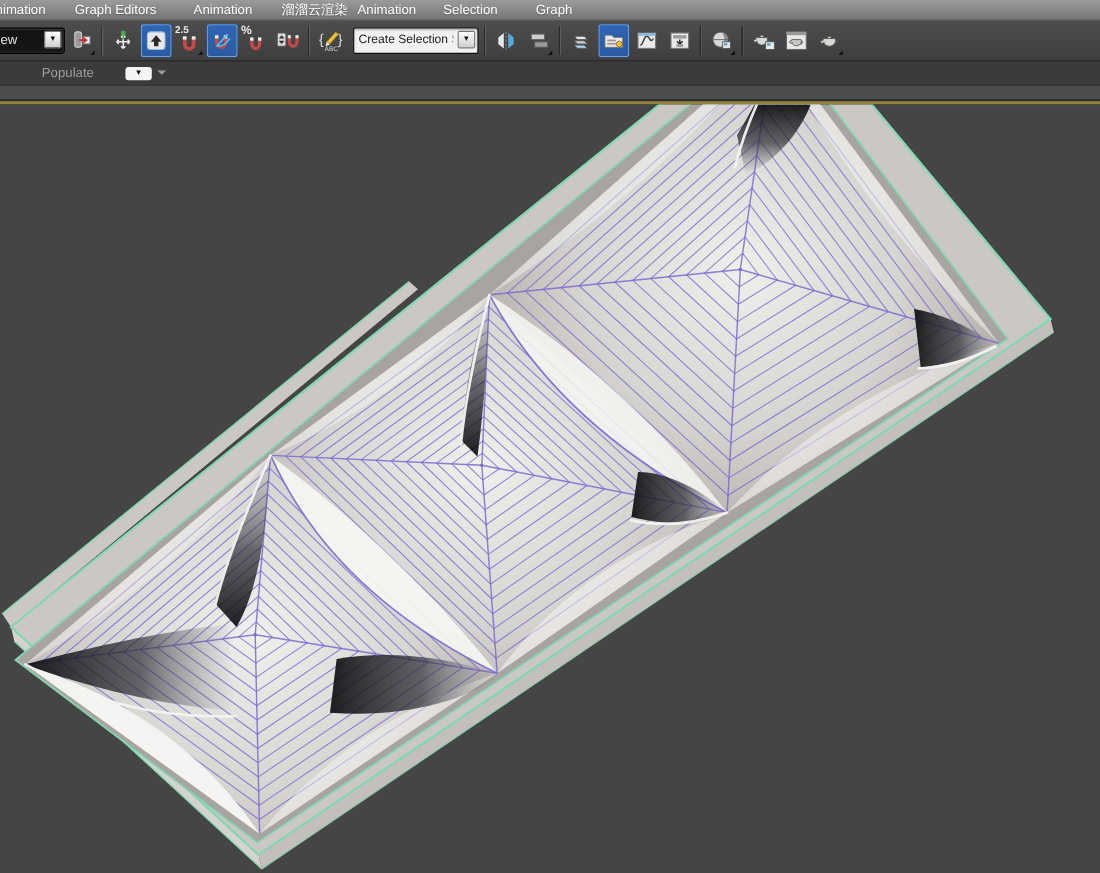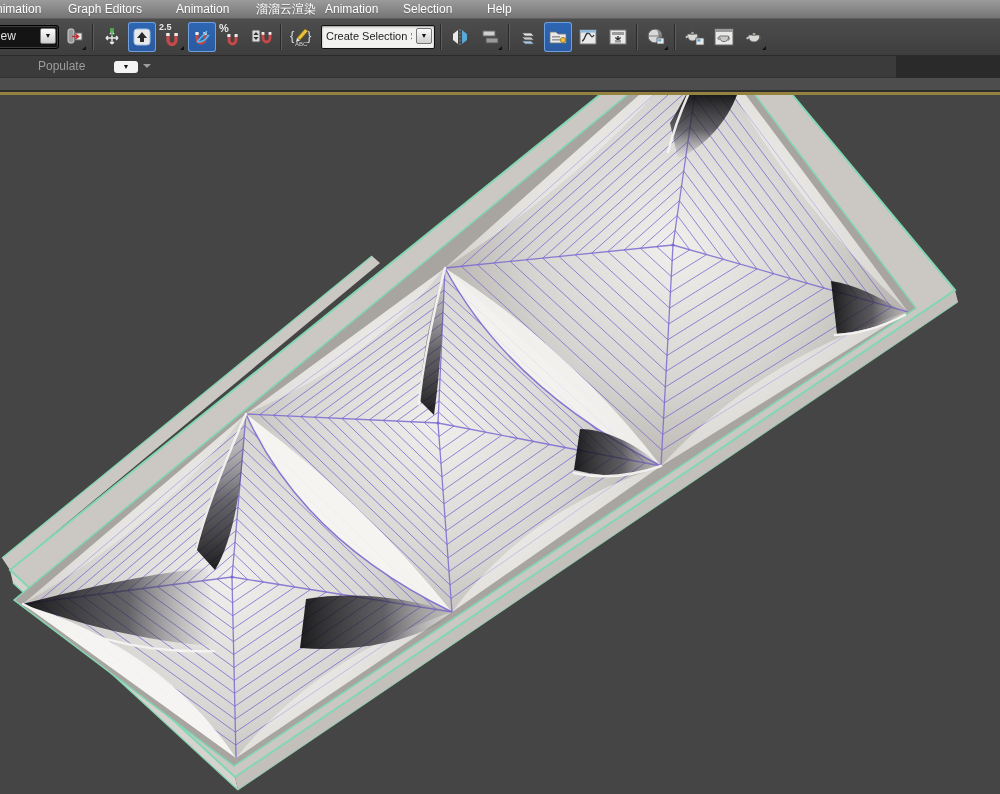--- a/index.html
+++ b/index.html
@@ -36,21 +36,21 @@
   .dd-btn{position:absolute;right:2px;top:2px;width:16px;height:16px;border-radius:2px;
     background:linear-gradient(#fdfdfd,#cfcfcf);border:1px solid #777;box-sizing:border-box;
     font-size:7px;color:#111;text-align:center;line-height:14px;}
   .selfield{position:relative;width:112px;height:22px;margin:0 2px;flex:0 0 auto;
     background:#f2f2f0;border:1px solid #111;border-radius:2px;
     box-shadow:inset 0 1px 2px #999;}
   .selfield .val{position:absolute;left:4px;top:4px;font-size:11px;color:#222;
     white-space:nowrap;width:86px;overflow:hidden;}
 
   
-  #ribbon{position:absolute;left:0;top:56px;width:896px;height:22px;background:#3b3b3b;
+  #ribbon{position:absolute;left:0;top:56px;width:1000px;height:22px;background:#3b3b3b;
     border-bottom:1px solid #303030;box-sizing:border-box;}
   #ribbon .tab{position:absolute;left:38px;top:3px;font-size:12px;color:#9d9d9d;}
   #ribbon .pill{position:absolute;left:114px;top:5px;width:24px;height:12px;border-radius:3px;
     background:#f4f4f4;text-align:center;line-height:12px;font-size:7px;color:#111;}
   #ribbon .pill-caret{position:absolute;left:143px;top:8px;width:0;height:0;
     border-left:4px solid transparent;border-right:4px solid transparent;
     border-top:4px solid #9d9d9d;}
 
   
   #strip{position:absolute;left:0;top:78px;width:1000px;height:12px;background:#4d4d4d;}
@@ -66,21 +66,21 @@
 <body>
 <div id="app">
 
   <div id="menubar">
     <div class="menu-item m0">Animation</div>
     <div class="menu-item m1">Graph Editors</div>
     <div class="menu-item m2">Animation</div>
     <div class="menu-item m3">溜溜云渲染</div>
     <div class="menu-item m4">Animation</div>
     <div class="menu-item m5">Selection</div>
-    <div class="menu-item m6">Help</div>
+    <div class="menu-item m6">Graph</div>
   </div>
 
   <div id="toolbar">
 
     <div class="coordfield">
       <span class="val">View</span>
       <span class="dd-btn">▼</span>
     </div>
 
     <div class="tbtn">

